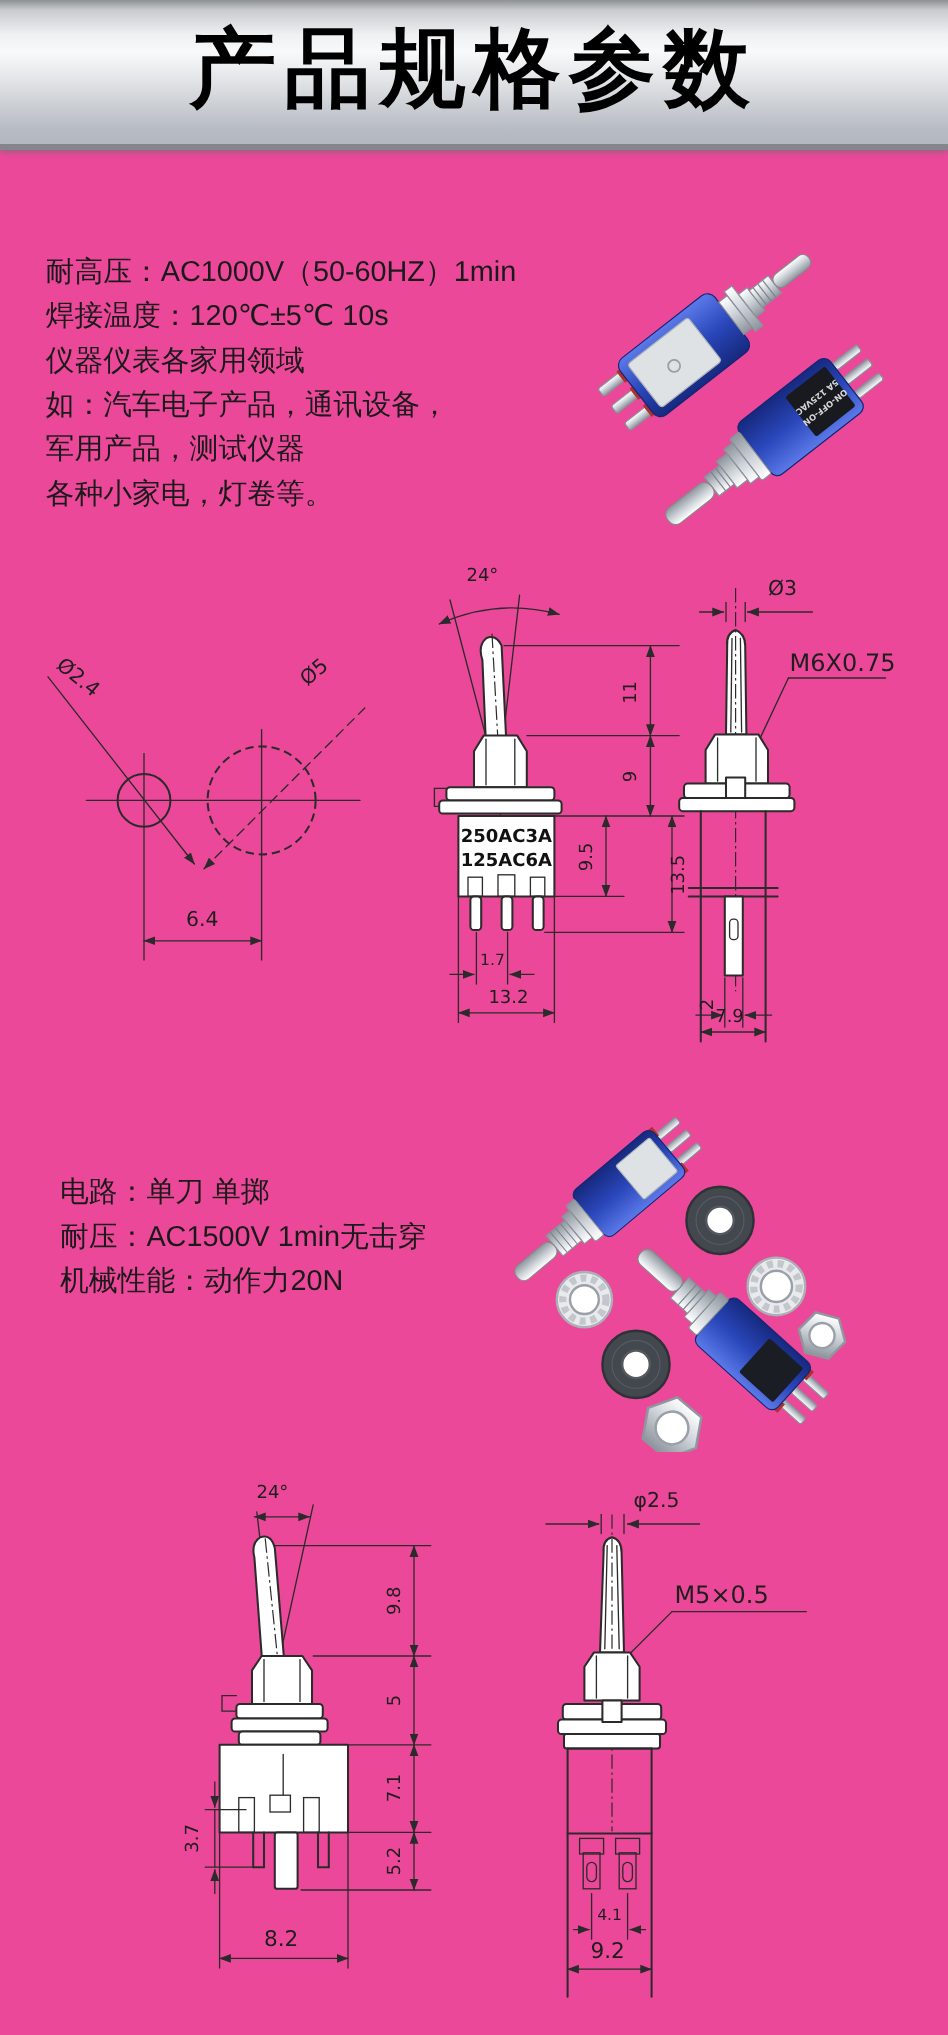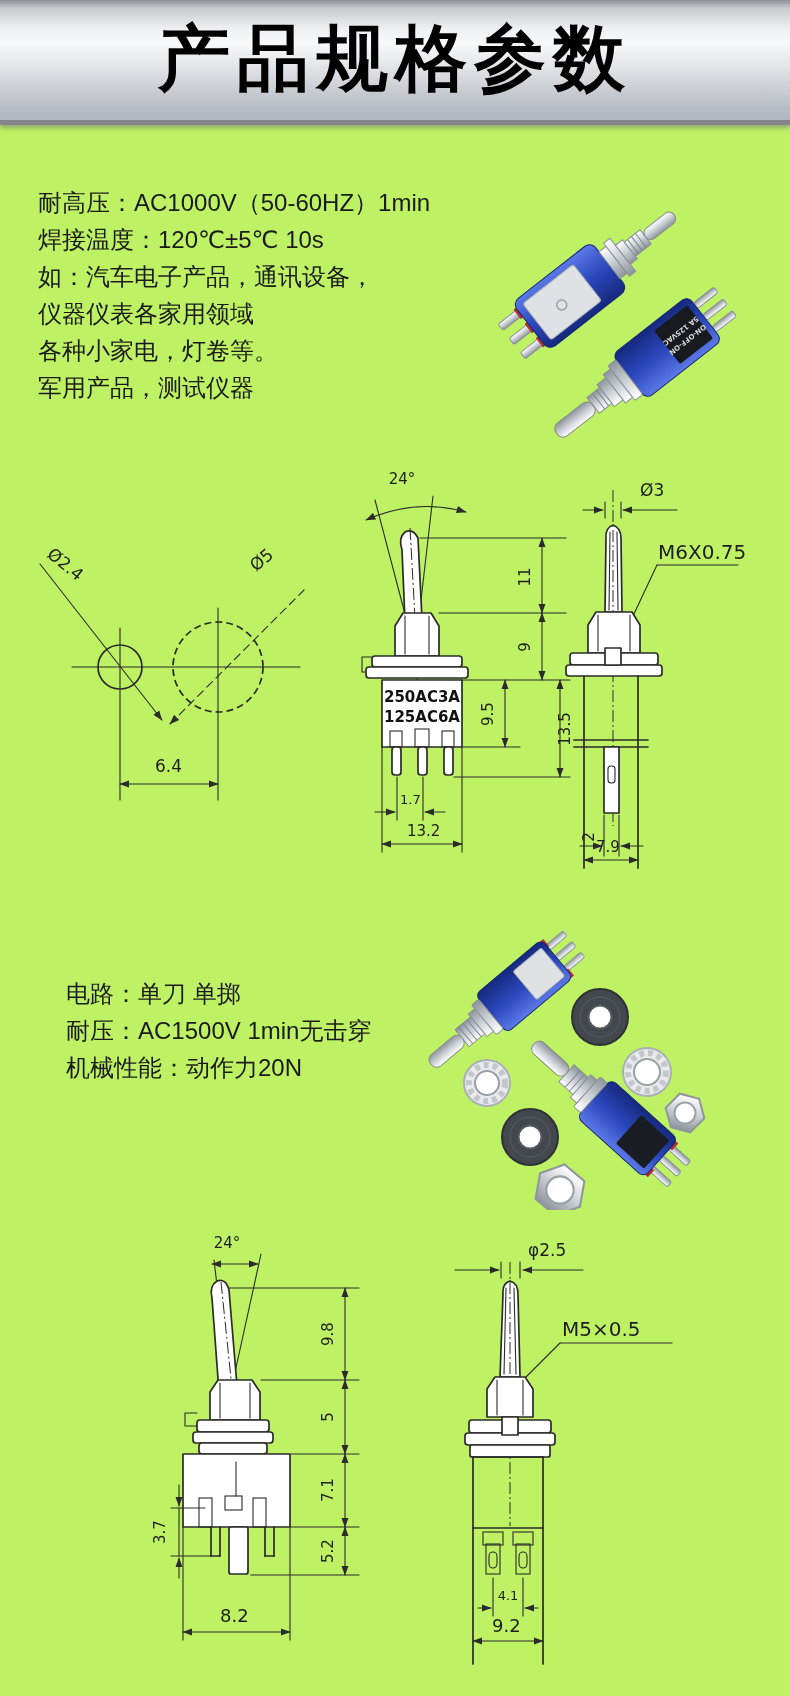--- a/index.html
+++ b/index.html
@@ -1,29 +1,29 @@
 <!DOCTYPE html>
 <html><head>
 <meta charset="utf-8">
 <style>
   html,body{margin:0;padding:0;background:#ffffff;}
-  .page{position:relative;width:790px;height:1696px;background:#bef264;overflow:hidden;
+  .page{position:relative;width:790px;height:1696px;background:#ec4899;overflow:hidden;
         font-family:"Liberation Sans","DejaVu Sans",sans-serif;}
   
   .banner{position:absolute;left:0;top:0;width:790px;height:120px;
     background:linear-gradient(180deg,#8d9094 0%,#c9cbce 7%,#eff0f2 24%,#f8f9fa 36%,
                #e4e6e9 54%,#cbced3 74%,#b7bbc3 90%,#b3b7c0 100%);
     border-bottom:5px solid #84868b;
     box-shadow:0 3px 4px rgba(110,112,116,.55);}
   .banner h1{margin:0;text-align:center;font-size:72px;line-height:116px;font-weight:800;
     color:#000;letter-spacing:7px;}
   
   .spec{position:absolute;color:#1a1a1a;font-size:24px;line-height:37px;white-space:nowrap;}
-  #spec1{left:38px;top:184px;}
-  #spec2{left:66px;top:975px;}
+  #spec1{left:38px;top:208px;}
+  #spec2{left:50px;top:975px;}
   
   .art{position:absolute;}
   
   .ln{stroke:#2b2b2b;stroke-width:1.7;fill:none;stroke-linecap:round;stroke-linejoin:round;}
   .fw{stroke:#2b2b2b;stroke-width:1.7;fill:#ffffff;stroke-linejoin:round;}
   .tn{stroke:#2b2b2b;stroke-width:1.1;fill:none;stroke-linecap:round;}
   .cl{stroke:#2b2b2b;stroke-width:1;fill:none;stroke-dasharray:12 3 2 3;}
   .dsh{stroke:#2b2b2b;stroke-width:1.7;fill:none;stroke-dasharray:7 4;}
   .d{font:15px "DejaVu Sans",sans-serif;fill:#1e1e1e;}
   .ds{font:13px "DejaVu Sans",sans-serif;fill:#1e1e1e;}
@@ -56,24 +56,24 @@
 
 <div class="page">
 
   <header class="banner">
     <h1>产品规格参数</h1>
   </header>
 
   <div id="spec1" class="spec">
     <div>耐高压：AC1000V（50-60HZ）1min</div>
     <div>焊接温度：120℃±5℃ 10s</div>
+    <div>仪器仪表各家用领域</div>
     <div>如：汽车电子产品，通讯设备，</div>
-    <div>仪器仪表各家用领域</div>
+    <div>军用产品，测试仪器</div>
     <div>各种小家电，灯卷等。</div>
-    <div>军用产品，测试仪器</div>
   </div>
 
   <svg class="art" style="left:452px;top:178px" width="335" height="280" viewBox="0 0 335 280">
 
     <g transform="translate(118,118) rotate(-38)">
       <rect x="-74" y="-22" width="26" height="8" rx="2" fill="url(#gSteel)" stroke="#8a9098"></rect>
       <rect x="-74" y="-4" width="26" height="8" rx="2" fill="url(#gSteel)" stroke="#8a9098"></rect>
       <rect x="-74" y="14" width="26" height="8" rx="2" fill="url(#gSteel)" stroke="#8a9098"></rect>
       <rect x="-53" y="-24" width="7" height="12" rx="1" fill="#b03030"></rect>
       <rect x="-53" y="-6" width="7" height="12" rx="1" fill="#b03030"></rect>

